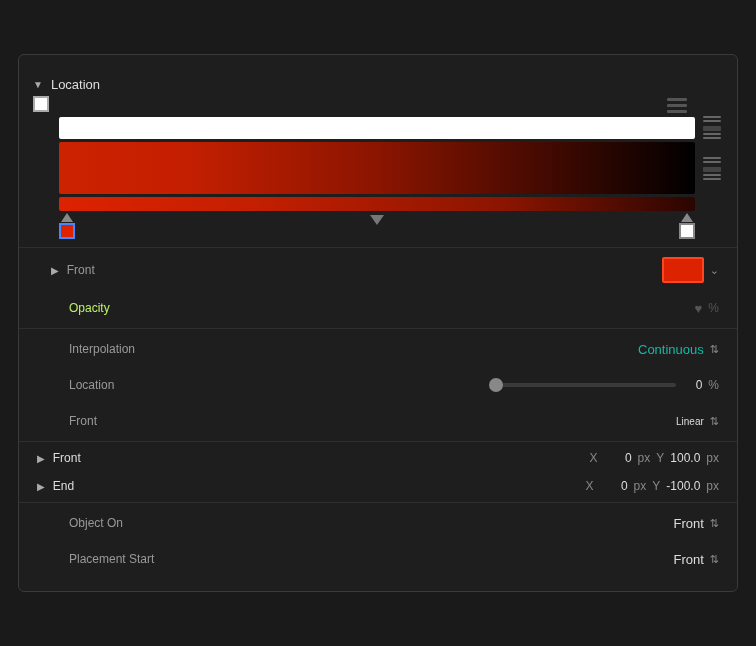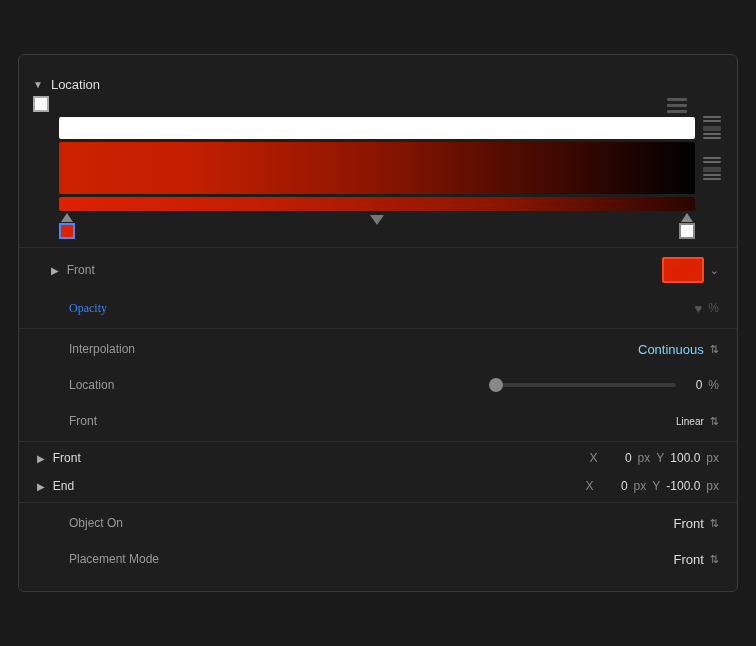--- a/index.html
+++ b/index.html
@@ -57,22 +57,21 @@
     }
 
     .prop-label {
       font-size: 12px;
       color: #999;
       width: 130px;
       flex-shrink: 0;
     }
 
     .prop-label.muted {
-      color: #3b82f6;
-      font-family: Liberation Serif, serif;
+      color: #bef264;
     }
 
     .prop-value {
       flex: 1;
       display: flex;
       align-items: center;
       justify-content: flex-end;
       gap: 6px;
       font-size: 12px;
       color: #ddd;
@@ -283,21 +282,21 @@
       <span class="percent-label">%</span>
     </div>
   </div>
 
   <div class="divider-line"></div>
 
   <div class="prop-row">
     <span style="margin-right:8px; width:10px; display:inline-block;"></span>
     <span class="prop-label">Interpolation</span>
     <div class="prop-value">
-      <span style="color:#7dd3fc; font-size:13px;">Continuous</span>
+      <span style="color:#14b8a6; font-size:13px;">Continuous</span>
       <span style="color:#888; font-size:11px;">⇅</span>
     </div>
   </div>
 
   <div class="prop-row">
     <span style="margin-right:8px; width:10px; display:inline-block;"></span>
     <span class="prop-label">Location</span>
     <div class="prop-value">
       <div class="slider-track">
         <div class="slider-fill"></div>
@@ -351,20 +350,20 @@
     <span style="margin-right:8px; width:10px; display:inline-block;"></span>
     <span class="prop-label">Object On</span>
     <div class="prop-value">
       <span style="color:#ddd; font-size:13px;">Front</span>
       <span style="color:#888; font-size:11px;">⇅</span>
     </div>
   </div>
 
   <div class="prop-row">
     <span style="margin-right:8px; width:10px; display:inline-block;"></span>
-    <span class="prop-label">Placement Mode</span>
+    <span class="prop-label">Placement Start</span>
     <div class="prop-value">
       <span style="color:#ddd; font-size:13px;">Front</span>
       <span style="color:#888; font-size:11px;">⇅</span>
     </div>
   </div>
 
 </div>
 
 </body></html>

